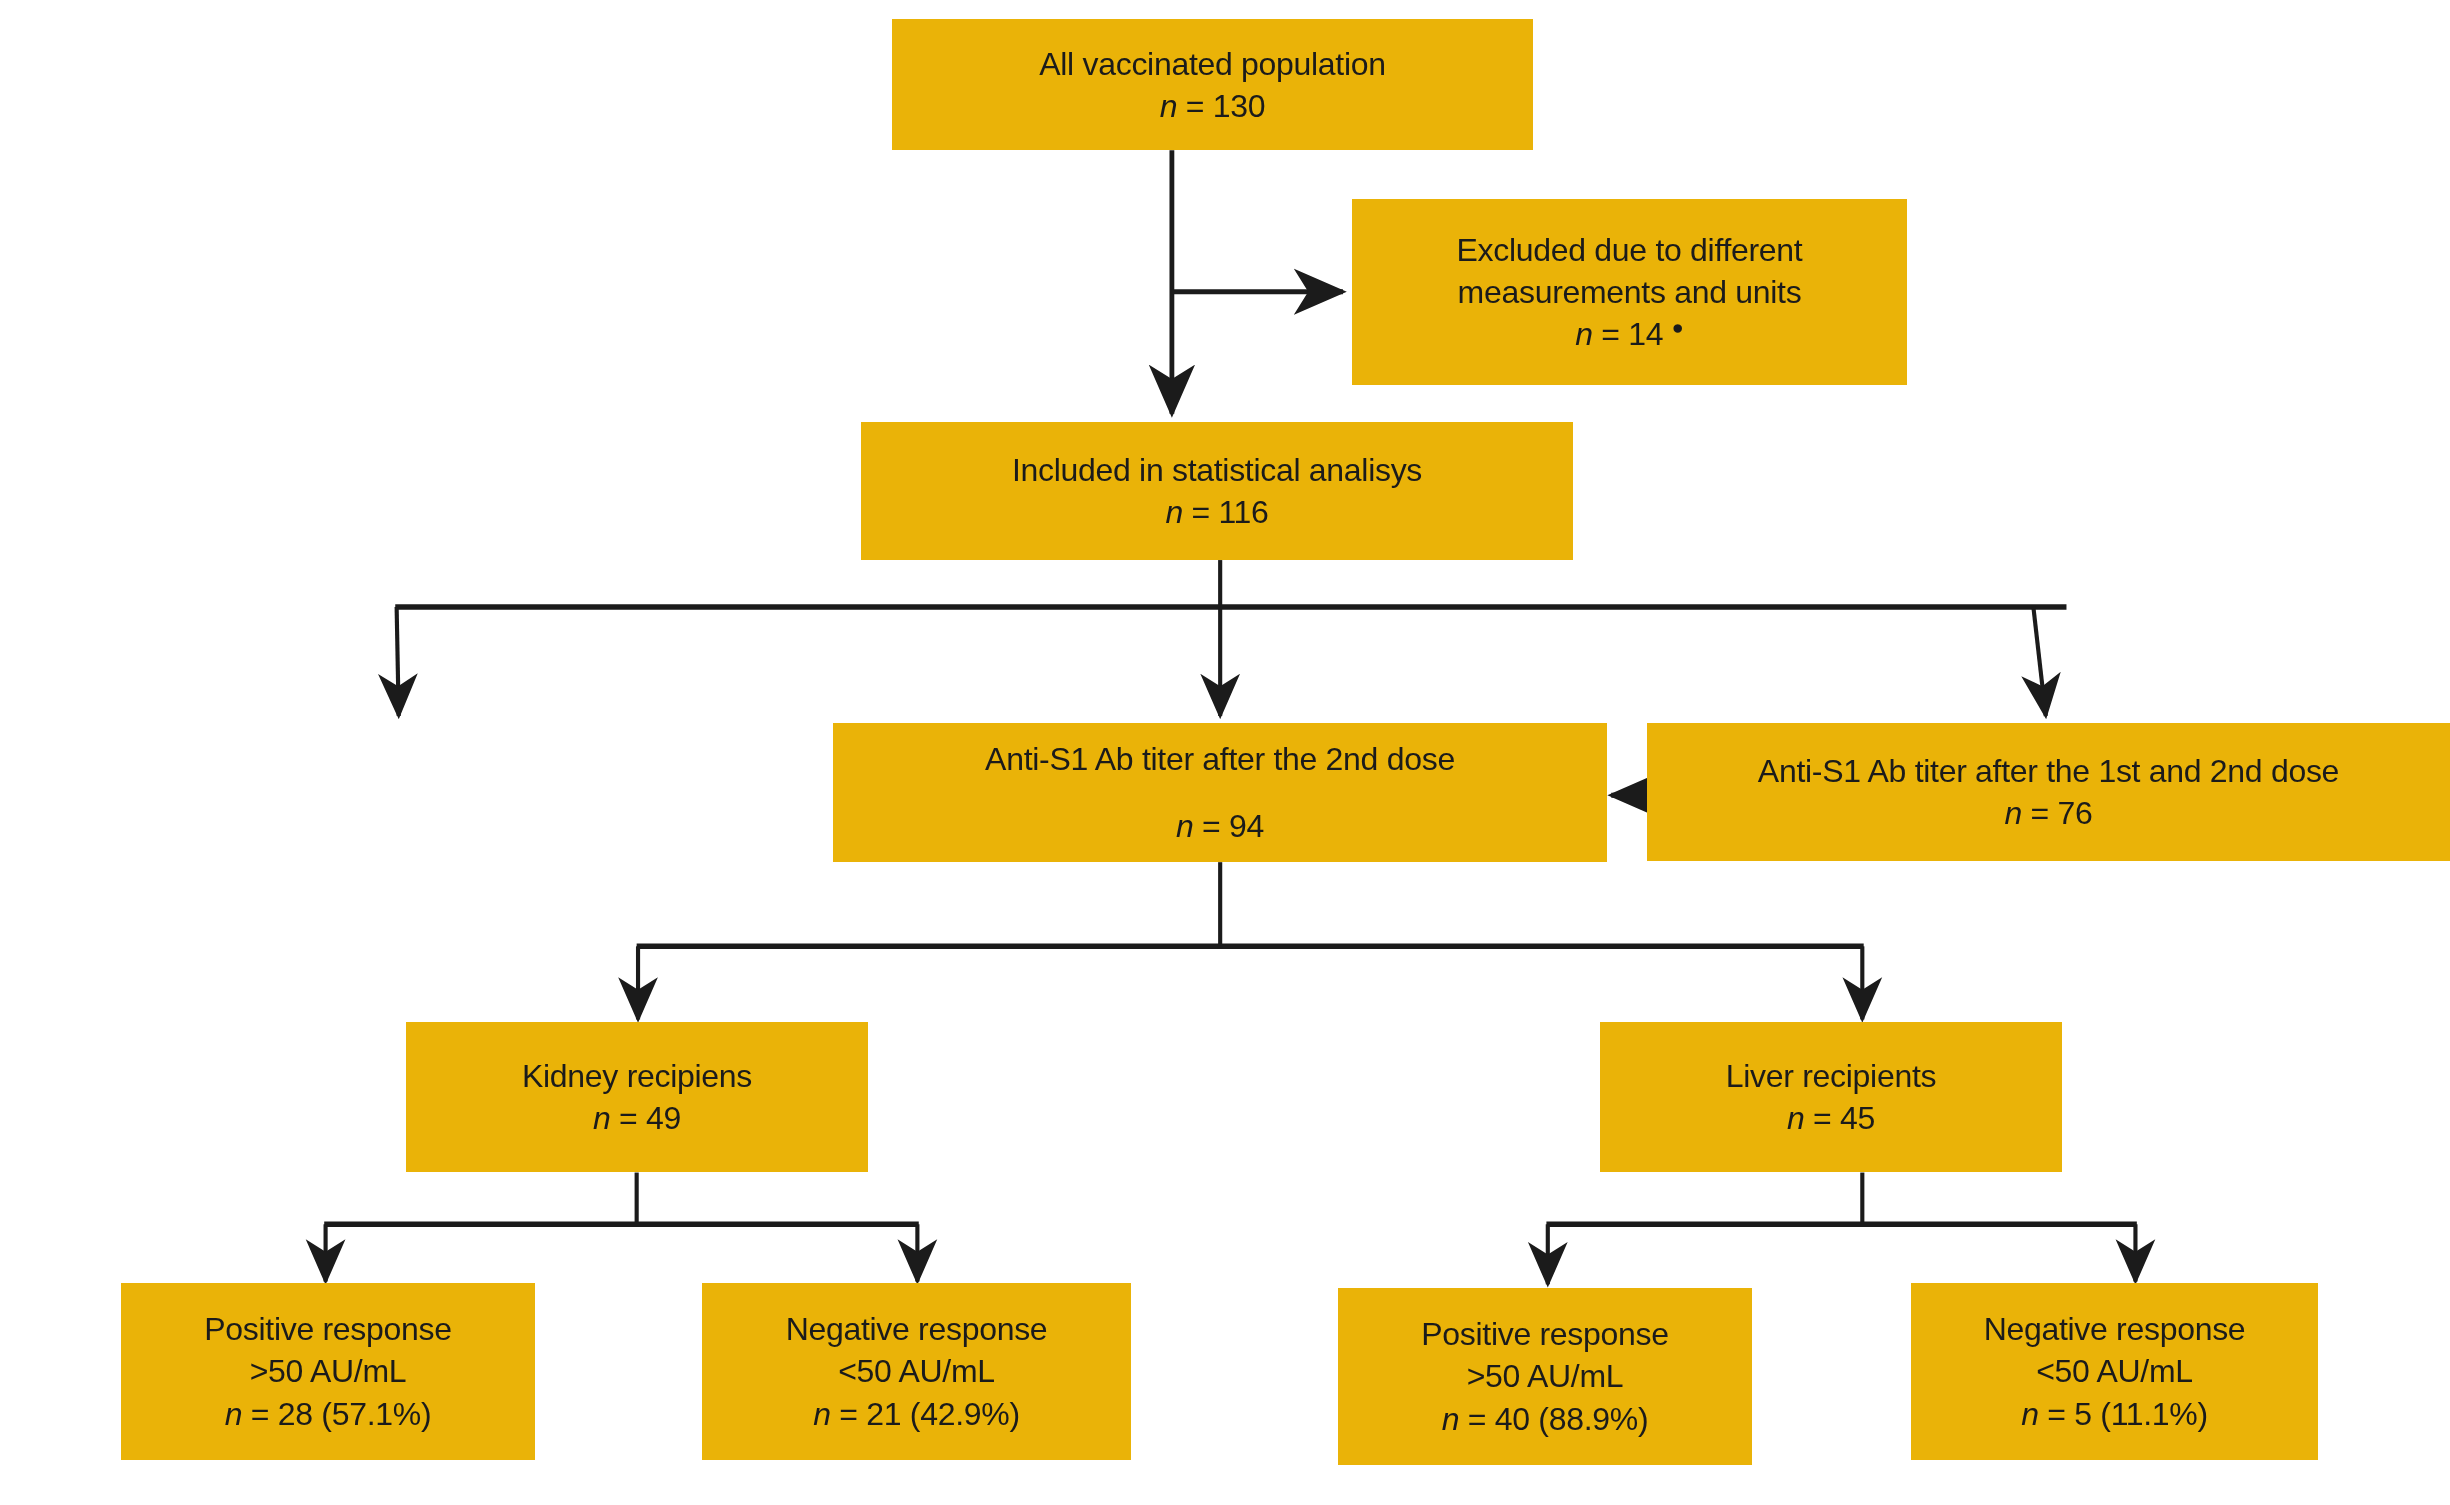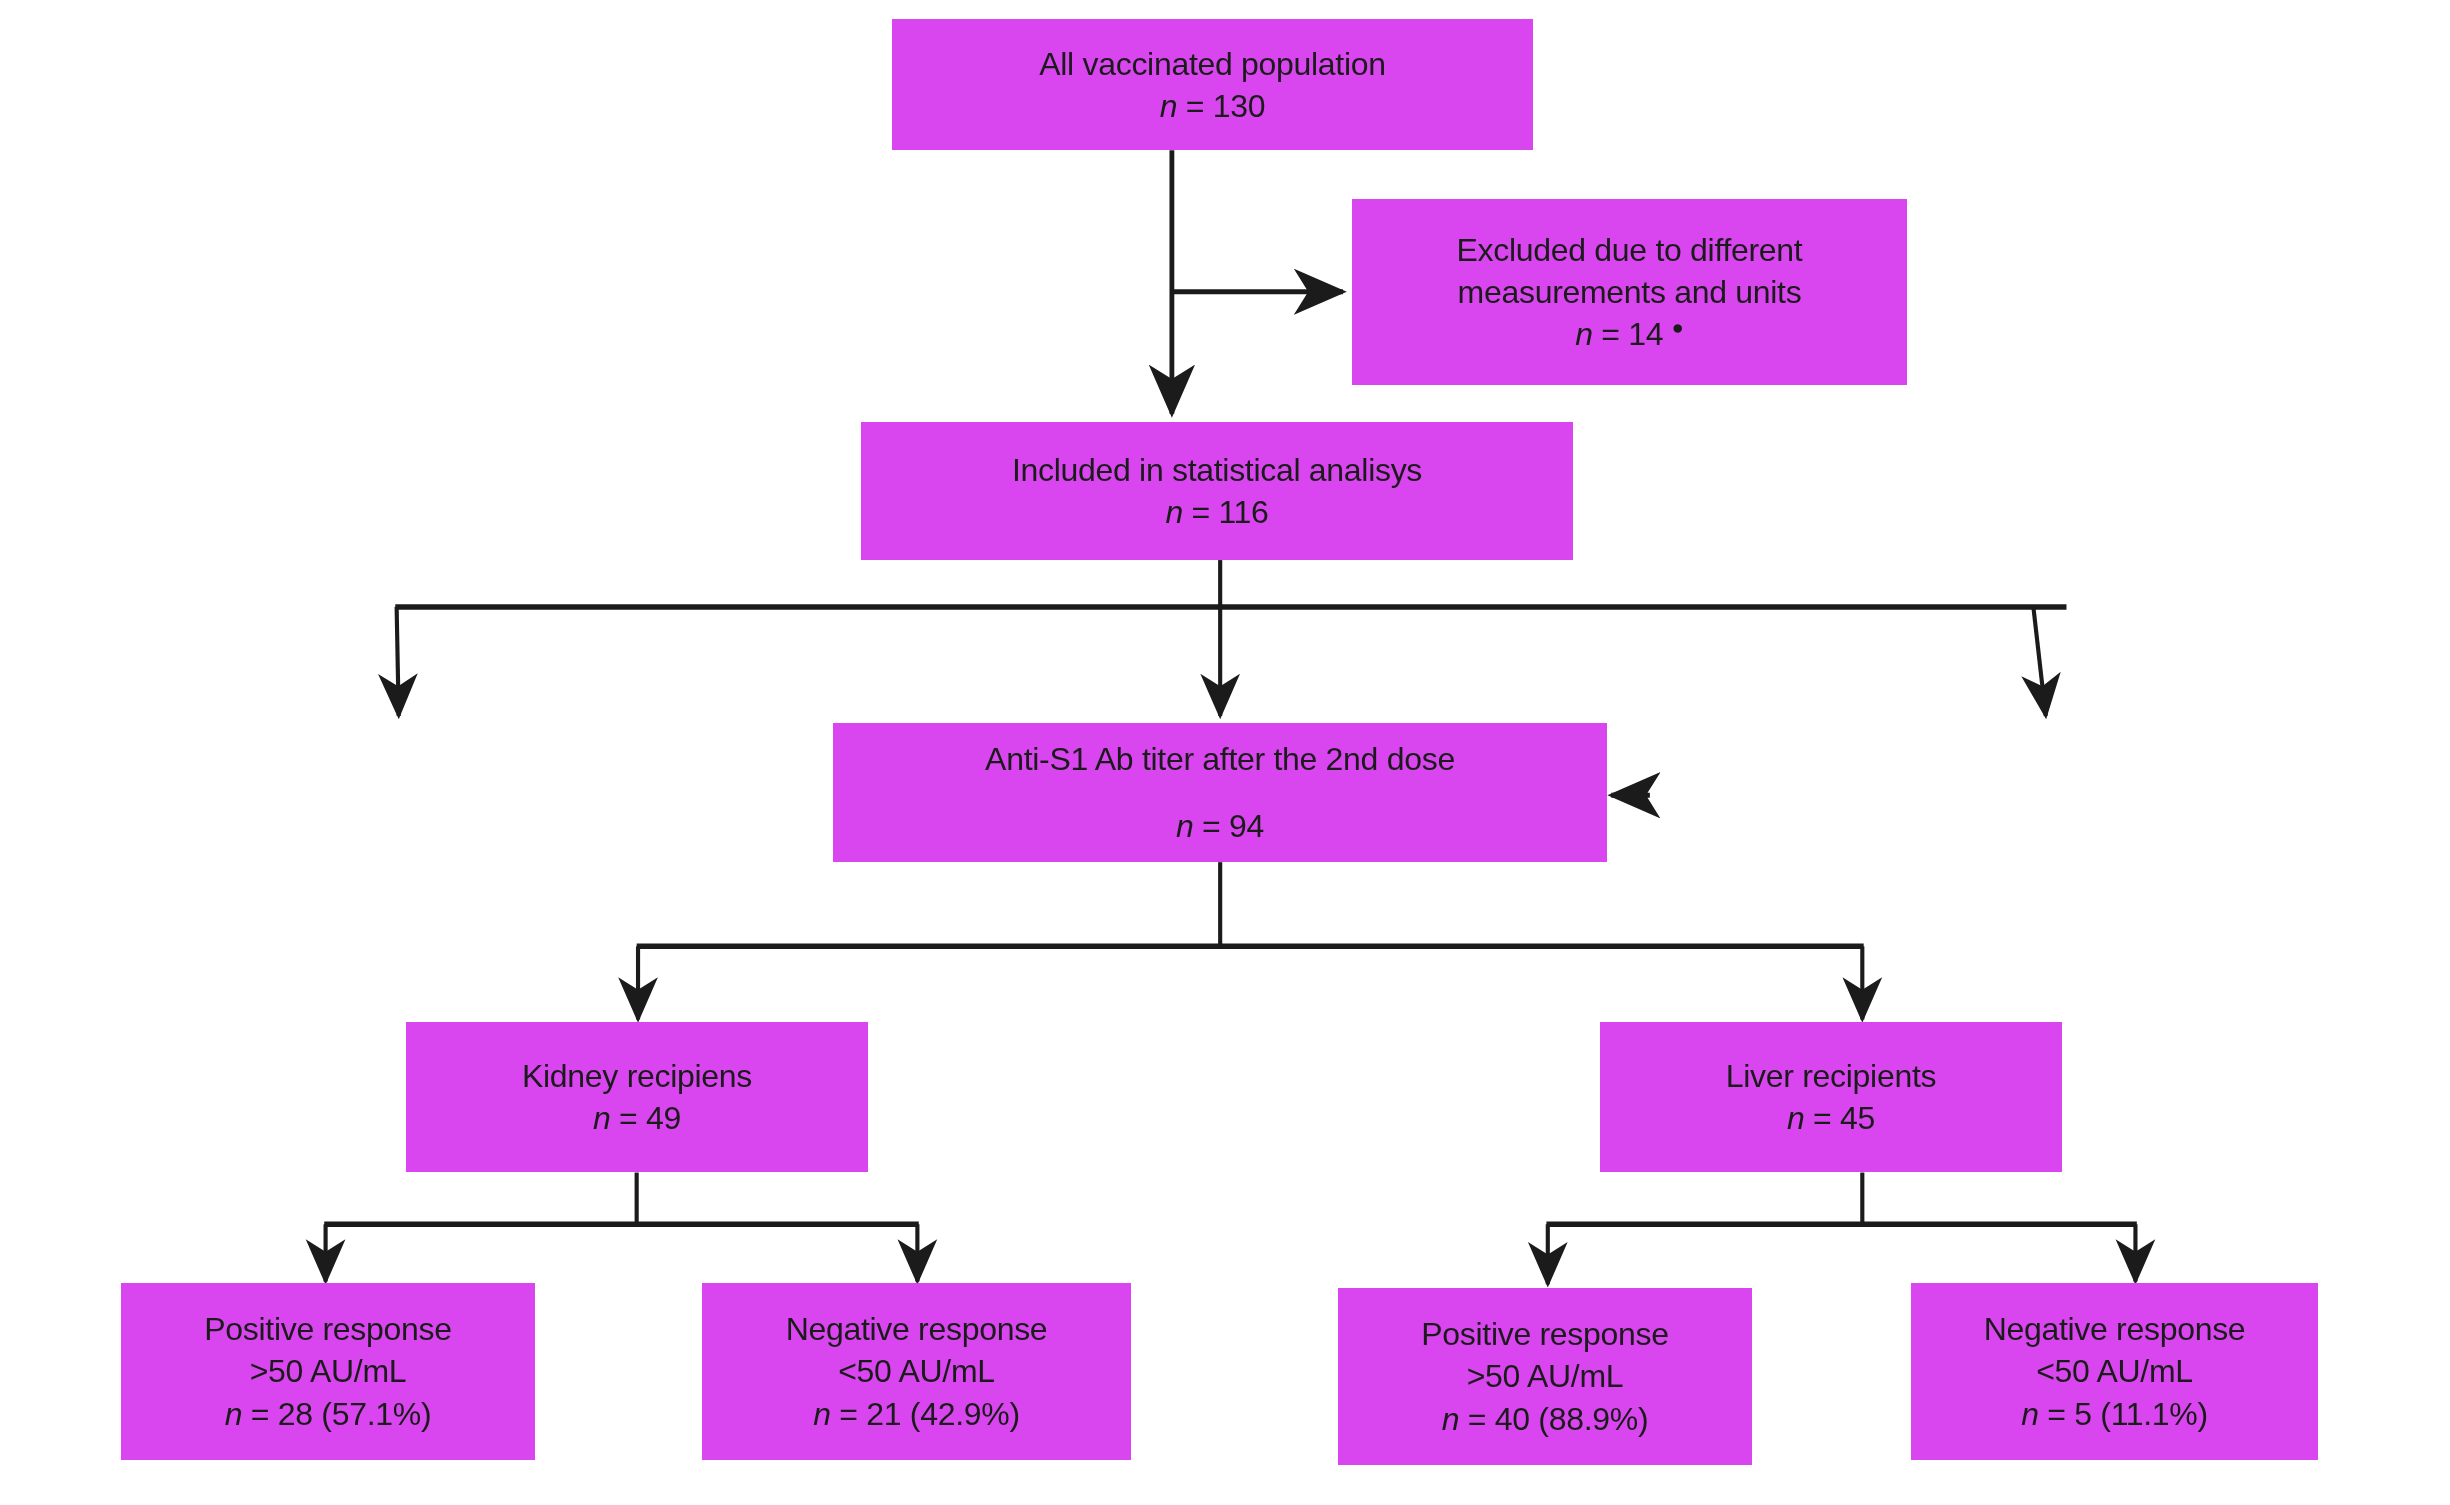--- a/index.html
+++ b/index.html
@@ -10,21 +10,21 @@
   #flow-root {
     position: relative;
     width: 2450px;
     height: 1505px;
     background: #ffffff;
     font-family: "Liberation Sans", sans-serif;
     overflow: hidden;
   }
   .node {
     position: absolute;
-    background: #d946ef;
+    background: #eab308;
     color: #1b1b1b;
     display: flex;
     flex-direction: column;
     align-items: center;
     justify-content: center;
     text-align: center;
     box-sizing: border-box;
     line-height: 1.32;
     font-size: 32px;
     letter-spacing: -0.3px;
@@ -110,20 +110,24 @@
     <span class="line">Included in statistical analisys</span>
     <span class="nline"><i>n</i> = 116</span>
   </div>
 
 
   <div class="node" style="left:833px; top:723px; width:774px; height:139px;gap:24px;">
     <span class="line">Anti-S1 Ab titer after the 2nd dose</span>
     <span class="nline"><i>n</i> = 94</span>
   </div>
 
+  <div class="node" style="left:1647px; top:723px; width:803px; height:138px;">
+    <span class="line">Anti-S1 Ab titer after the 1st and 2nd dose</span>
+    <span class="nline"><i>n</i> = 76</span>
+  </div>
 
   <div class="node" style="left:406px; top:1022px; width:462px; height:150px;justify-content:center;">
     <span class="line">Kidney recipiens</span>
     <span class="nline"><i>n</i> = 49</span>
   </div>
 
   <div class="node" style="left:1600px; top:1022px; width:462px; height:150px;">
     <span class="line">Liver recipients</span>
     <span class="nline"><i>n</i> = 45</span>
   </div>

